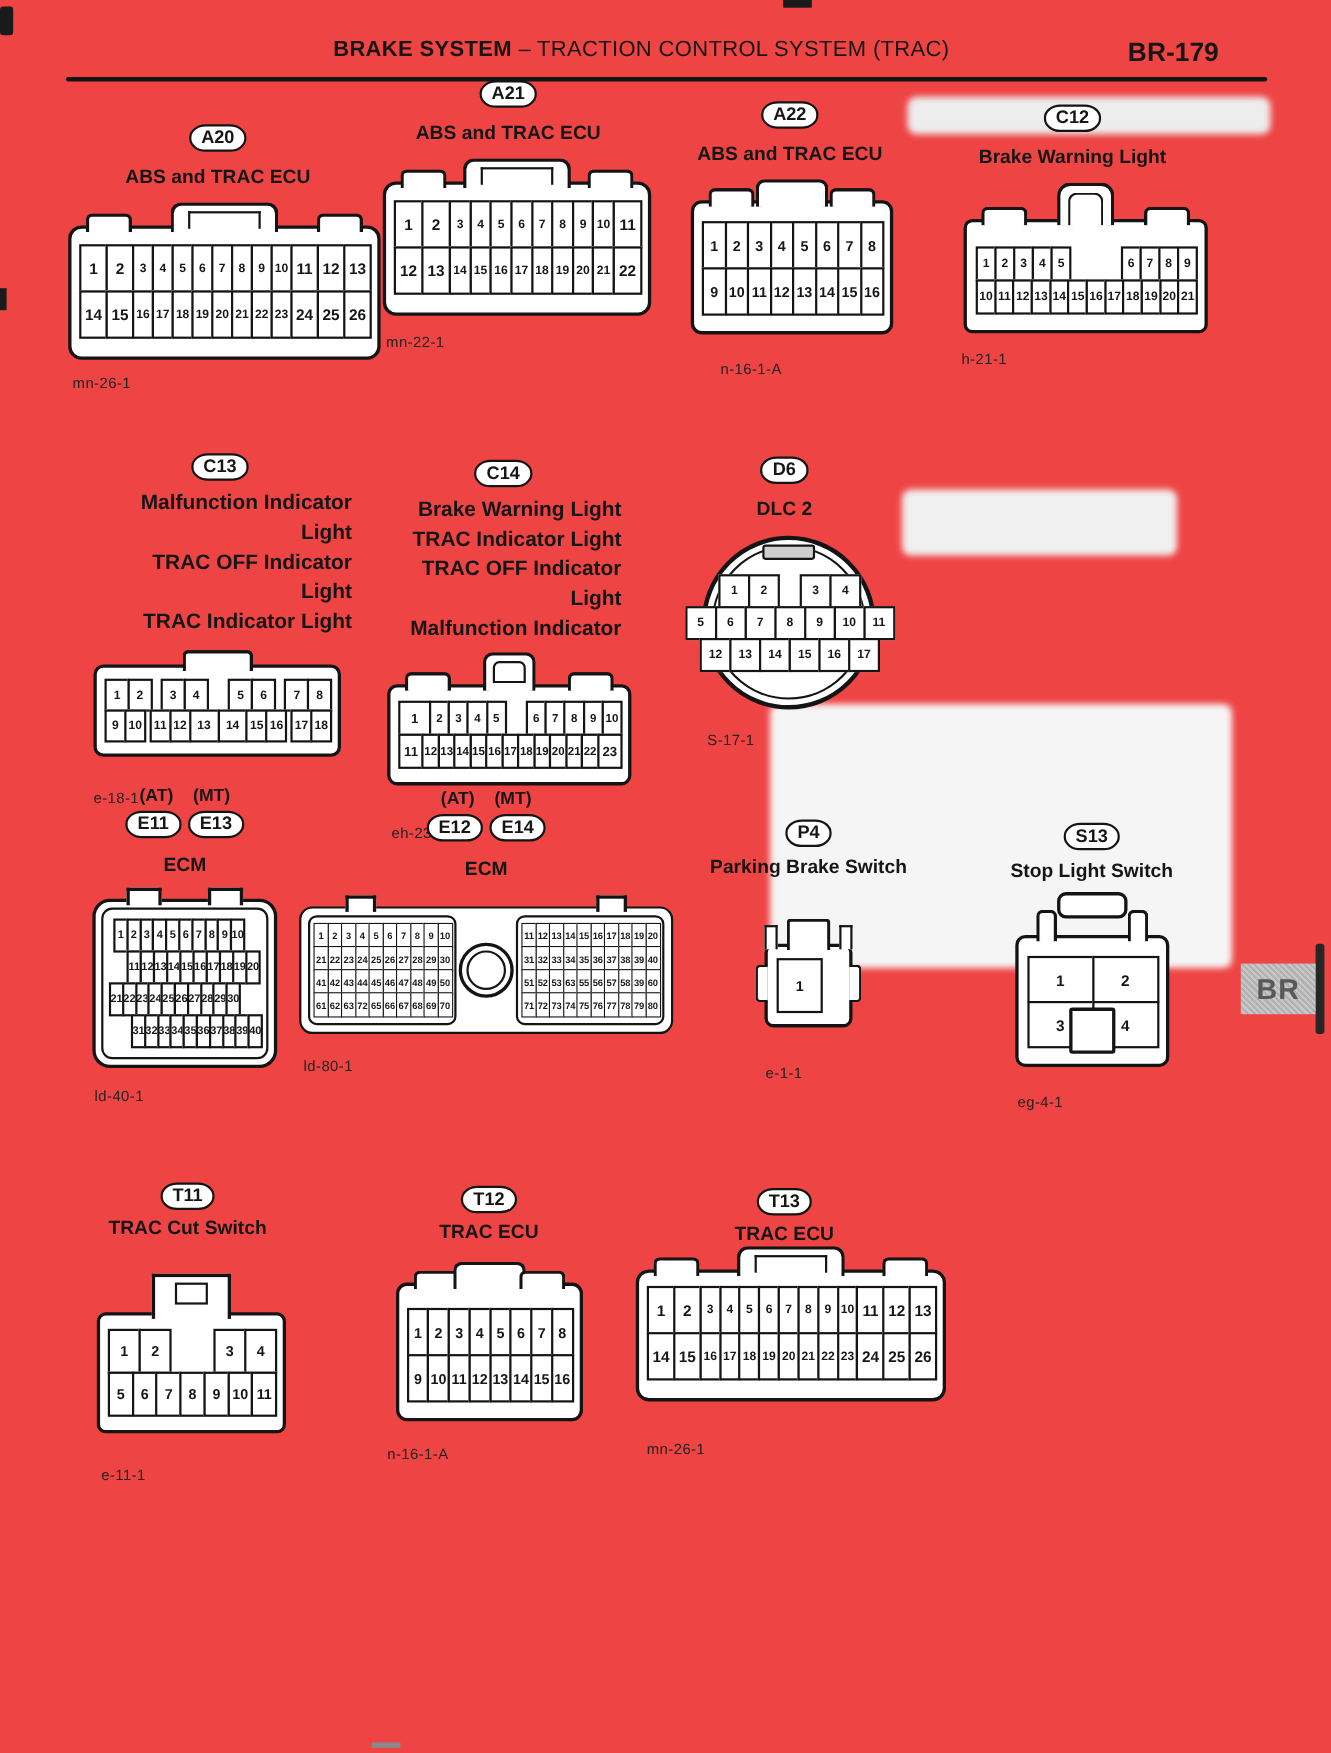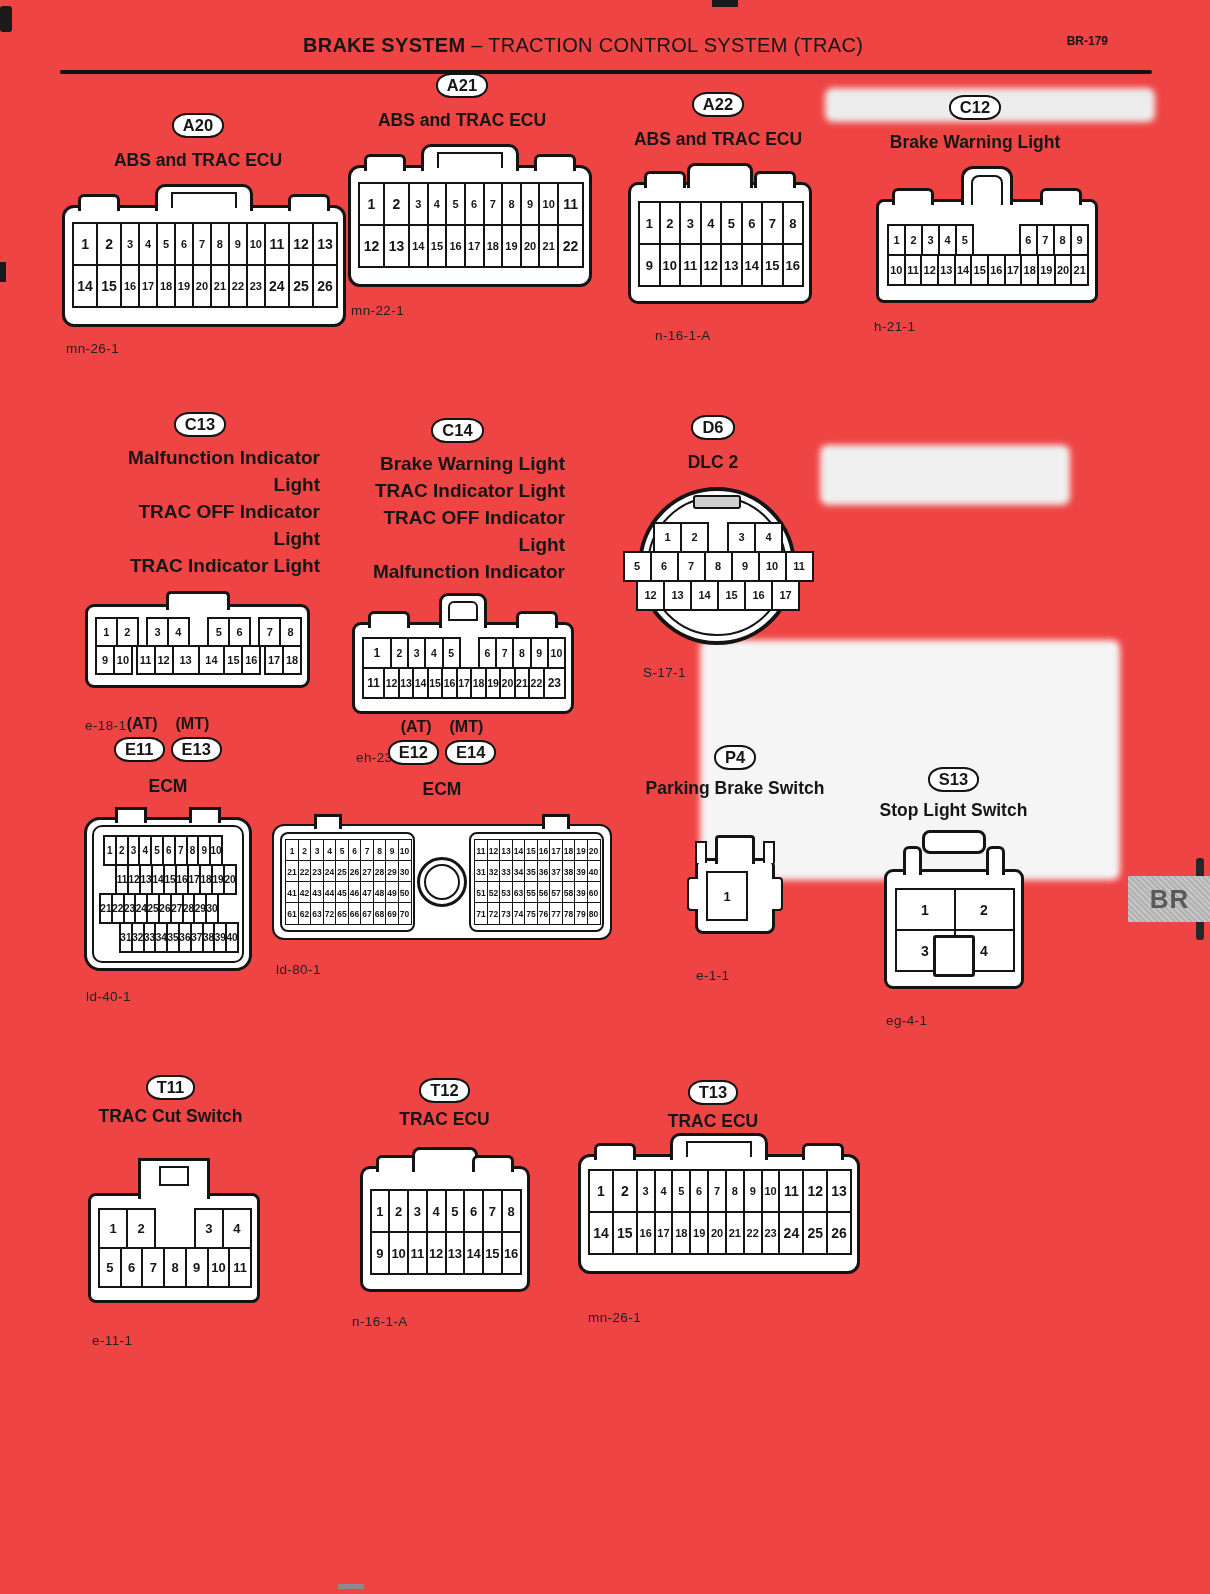--- a/index.html
+++ b/index.html
@@ -3,21 +3,21 @@
 <meta charset="utf-8">
 <style>
   html,body{margin:0;padding:0;background:#e8e8e8;}
   .page{position:relative;width:1210px;height:1594px;background:#ef4444;
         font-family:"Liberation Sans",sans-serif;color:#161616;overflow:hidden;}
 
   
   .hdr-title{position:absolute;top:34px;left:0;width:100%;text-align:center;
              font-size:20px;letter-spacing:.3px;transform:translateX(-22px);}
   .hdr-title .b{font-weight:bold;}
-  .hdr-page{position:absolute;top:34px;right:102px;font-size:12px;font-weight:bold;}
+  .hdr-page{position:absolute;top:34px;right:102px;font-size:24px;font-weight:bold;}
   .hdr-rule{position:absolute;top:70px;left:60px;right:58px;height:4px;background:#141414;border-radius:2px;}
 
   
   .grp{position:absolute;text-align:center;}
   .badge{display:inline-block;border:2px solid #141414;border-radius:15px/12px;
          padding:1px 9px;font-weight:bold;font-size:16.5px;background:#fff;}
   .badge.sm{margin:0 3px;}
   .atmt{font-weight:bold;font-size:16px;margin:0 9px;}
   .ttl{font-weight:bold;font-size:17.5px;margin:12px 0 0;}
   .ttl-lines{font-weight:bold;font-size:19px;text-align:right;line-height:1.42;margin-top:8px;}
@@ -131,21 +131,21 @@
 
   .w-eg4::before,.w-eg4::after{content:"";position:absolute;top:-26px;width:13px;height:26px;
         border:3px solid #141414;border-bottom:none;border-radius:6px 6px 0 0;background:#fff;}
   .w-eg4::before{left:16px;} .w-eg4::after{right:16px;}
   .s13cap{position:absolute;top:-42px;left:50%;transform:translateX(-50%);width:58px;height:18px;
         border:3px solid #141414;border-radius:8px;background:#fff;}
   .s13notch{position:absolute;bottom:9px;left:50%;transform:translateX(-50%);width:36px;height:36px;
         border:3px solid #141414;background:#fff;z-index:2;border-radius:3px;}
 
   
-  .brtab{position:absolute;left:1128px;top:876px;width:83px;height:46px;
+  .brtab{position:absolute;left:1128px;top:876px;width:68px;height:46px;
          background:repeating-linear-gradient(45deg,#b1b1b1 0 2px,#c7c7c7 2px 4px);
          display:flex;align-items:center;justify-content:center;
          font-size:26px;font-weight:bold;color:#595959;letter-spacing:1px;}
   .edge{position:absolute;left:1196px;top:858px;width:8px;height:82px;background:#262626;border-radius:3px;}
   .ghost{position:absolute;background:#ededed;filter:blur(3px);border-radius:8px;}
   .mark{position:absolute;background:#1a1a1a;}
 </style>
 </head>
 <body>
 
@@ -626,21 +626,21 @@
       <div class="wingR"></div>
       <div class="pingrid g-e1">
           <div class="prow">
             <div class="c">1</div>
           </div>
         </div>
     </div>
     <div class="cap" style="margin:34px 0 0 56px;">e-1-1</div>
   </section>
 
-  <section class="grp" style="left:866px;top:748px;width:175px;margin-top:19px;">
+  <section class="grp" style="left:905px;top:748px;width:175px;">
     <span class="badge">S13</span>
     <div class="ttl" style="margin-top:8px;">Stop Light Switch</div>
     <div class="shellwrap w-eg4">
       <div class="s13cap"></div>
       <div class="pingrid g-eg4">
           <div class="prow">
             <div class="c">1</div>
             <div class="c">2</div>
           </div>
           <div class="prow">

